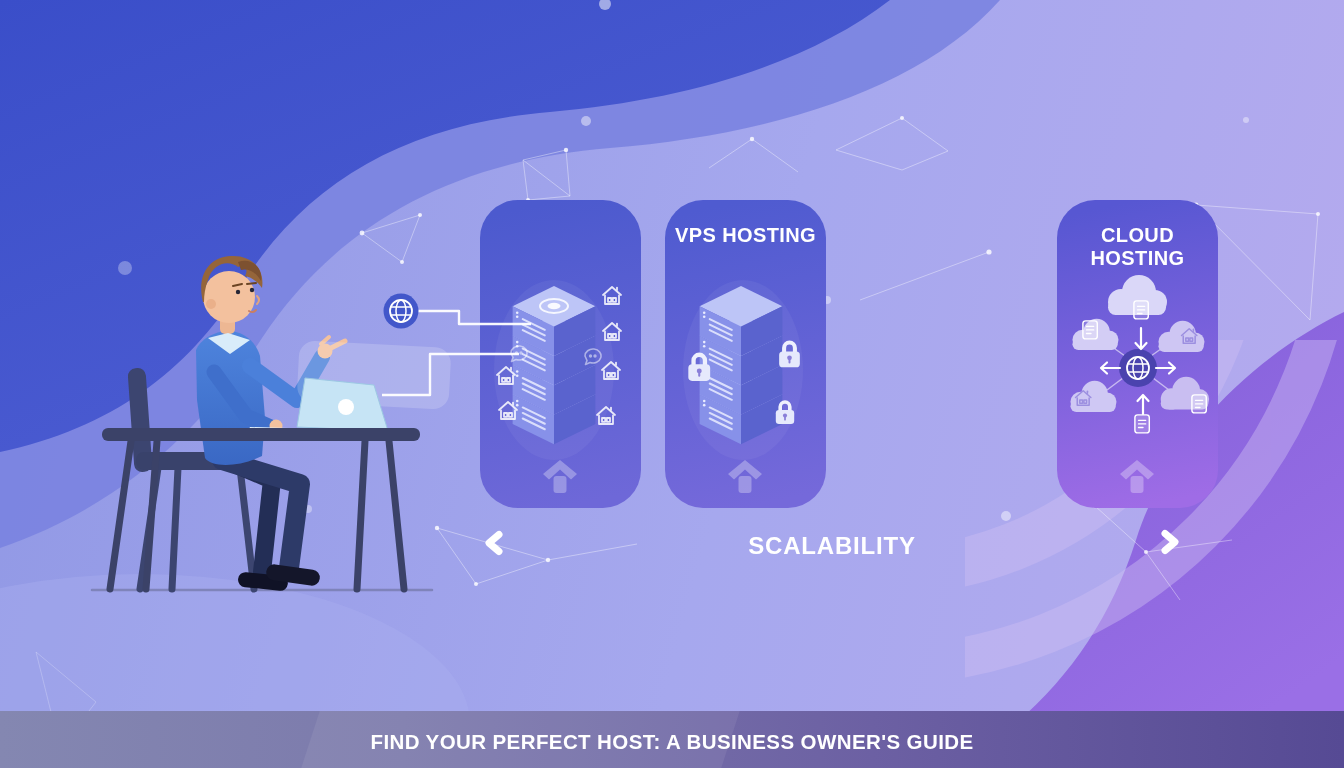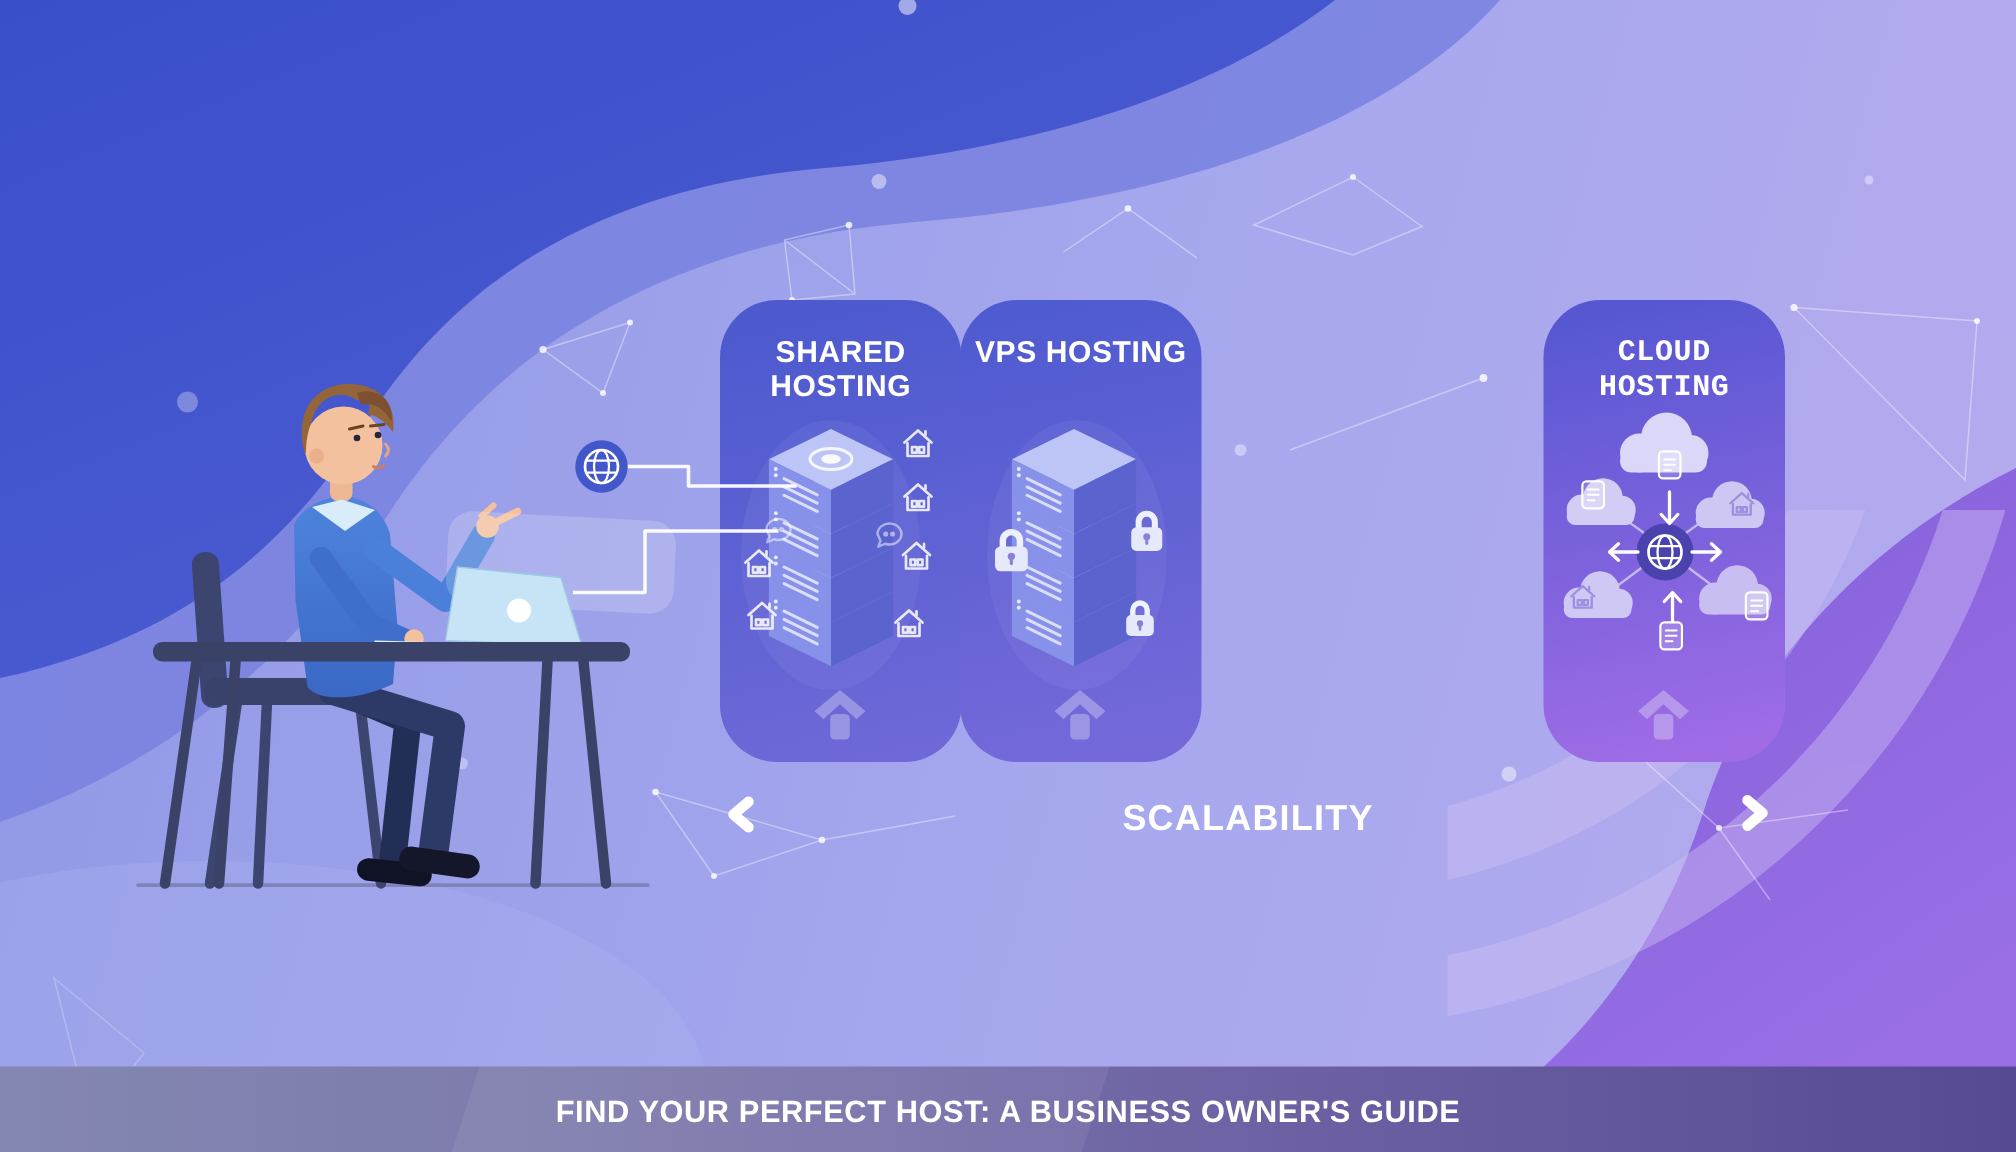--- a/index.html
+++ b/index.html
@@ -5,23 +5,23 @@
   html,body{margin:0;padding:0;background:#1b1b26;}
   .stage{
     position:relative;width:1344px;height:768px;overflow:hidden;
     font-family:"Liberation Sans",sans-serif;
     background:linear-gradient(105deg,#8f97e4 0%,#a6a8ee 55%,#b6aaee 100%);
   }
   svg.bg,svg.scene{position:absolute;left:0;top:0;width:1344px;height:768px;}
   svg.scene{pointer-events:none;}
   .card{position:absolute;top:200px;width:161px;height:308px;border-radius:38px;}
   .card1{left:480px;background:linear-gradient(168deg,#4c5ace 5%,#6e68d8 95%);}
-  .card2{left:640px;background:linear-gradient(168deg,#4f5bd0 5%,#7569da 95%);}
+  .card2{left:665px;background:linear-gradient(168deg,#4f5bd0 5%,#7569da 95%);}
   .card3{left:846px;background:linear-gradient(168deg,#525cd1 5%,#8168dd 95%);}
-  .card4{left:1029px;background:linear-gradient(168deg,#5757d2 5%,#9f6ce6 95%);font-family:Liberation Mono, monospace;}
+  .card4{left:1057px;background:linear-gradient(168deg,#5757d2 5%,#9f6ce6 95%);}
   .card h2{
     position:relative;z-index:2;margin:24px 6px 0;text-align:center;color:#ffffff;
     font-size:20px;line-height:1.16;letter-spacing:.4px;font-weight:700;
   }
   .card-art{position:absolute;left:0;top:0;width:161px;height:308px;}
   .scal-label{
     position:absolute;left:832px;top:532px;transform:translateX(-50%);
     color:#fff;font-weight:700;font-size:24px;letter-spacing:.8px;white-space:nowrap;
   }
   .banner{
@@ -176,21 +176,20 @@
         <circle cx="586" cy="121" r="5" opacity=".45"></circle>
       <circle cx="827" cy="300" r="4" opacity=".4"></circle>
         <circle cx="1006" cy="516" r="5" opacity=".45"></circle>
       <circle cx="308" cy="509" r="4" opacity=".35"></circle>
         <circle cx="605" cy="4" r="6" opacity=".5"></circle>
       <circle cx="1246" cy="120" r="3" opacity=".4"></circle>
     </g>
   </svg>
 
   <div class="card card1">
-    <h2>SHARED HOSTING</h2>
     <svg class="card-art" viewBox="0 0 161 308">
       <ellipse cx="74" cy="170" rx="60" ry="90" fill="#ffffff" opacity=".05"></ellipse>
       <g transform="translate(28,86) scale(0.92)">
         <use href="#srv-stack"></use>
       </g>
       <g>
         <ellipse cx="74" cy="106" rx="14" ry="7" fill="none" stroke="#ffffff" stroke-width="2" opacity=".85"></ellipse>
         <ellipse cx="74" cy="106" rx="6.5" ry="3.2" fill="#ffffff" opacity=".9"></ellipse>
       </g>
       <g style="color:#fff" opacity=".85">

